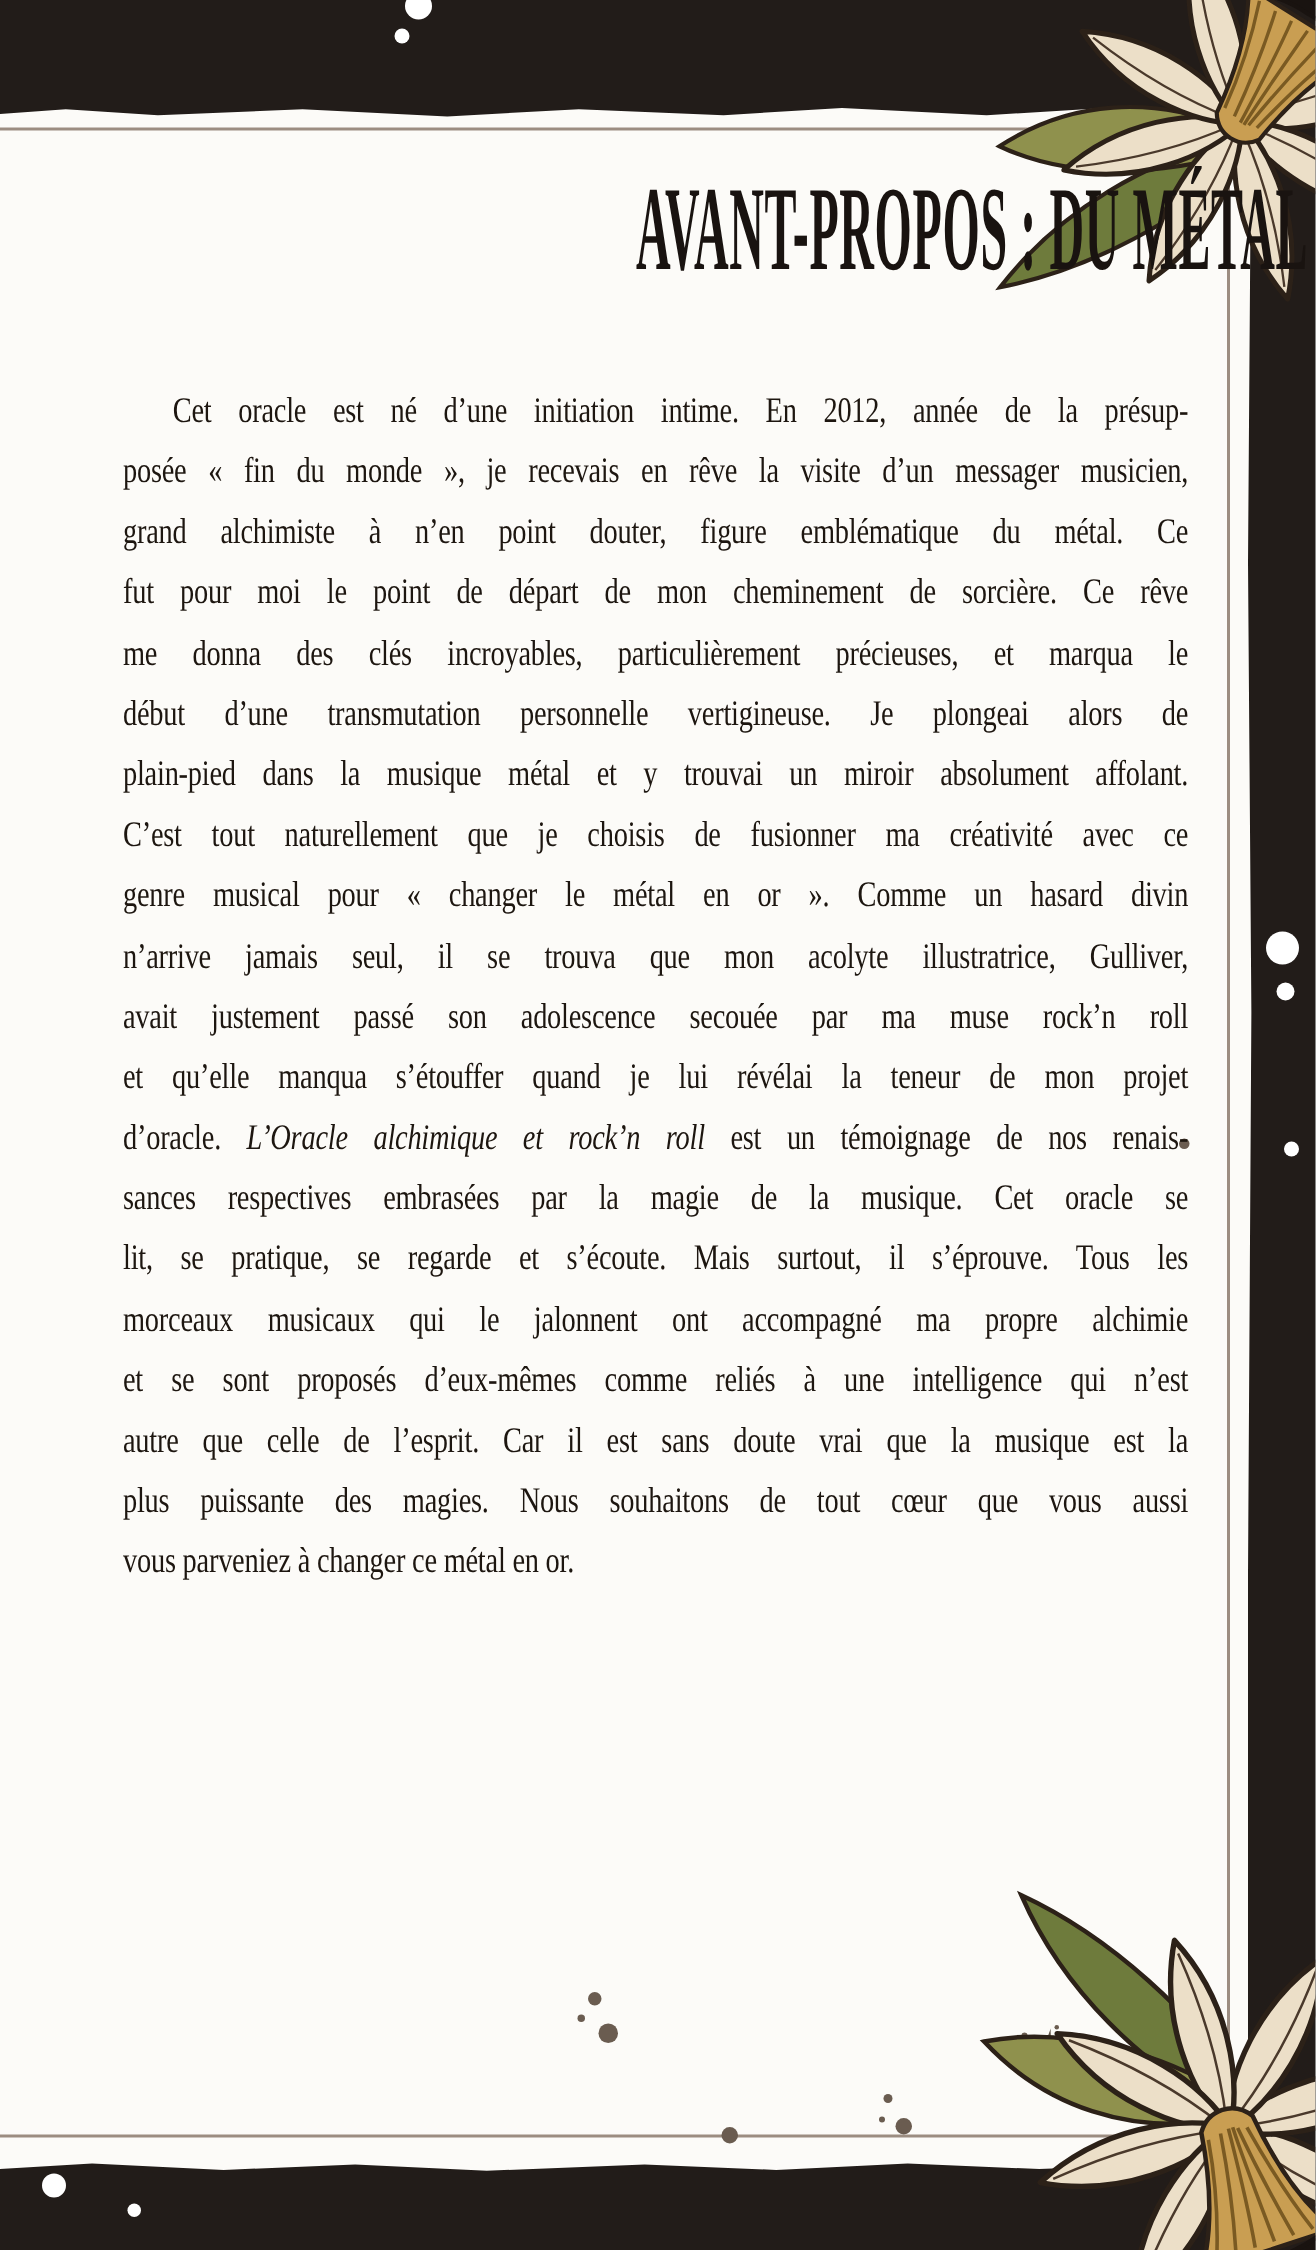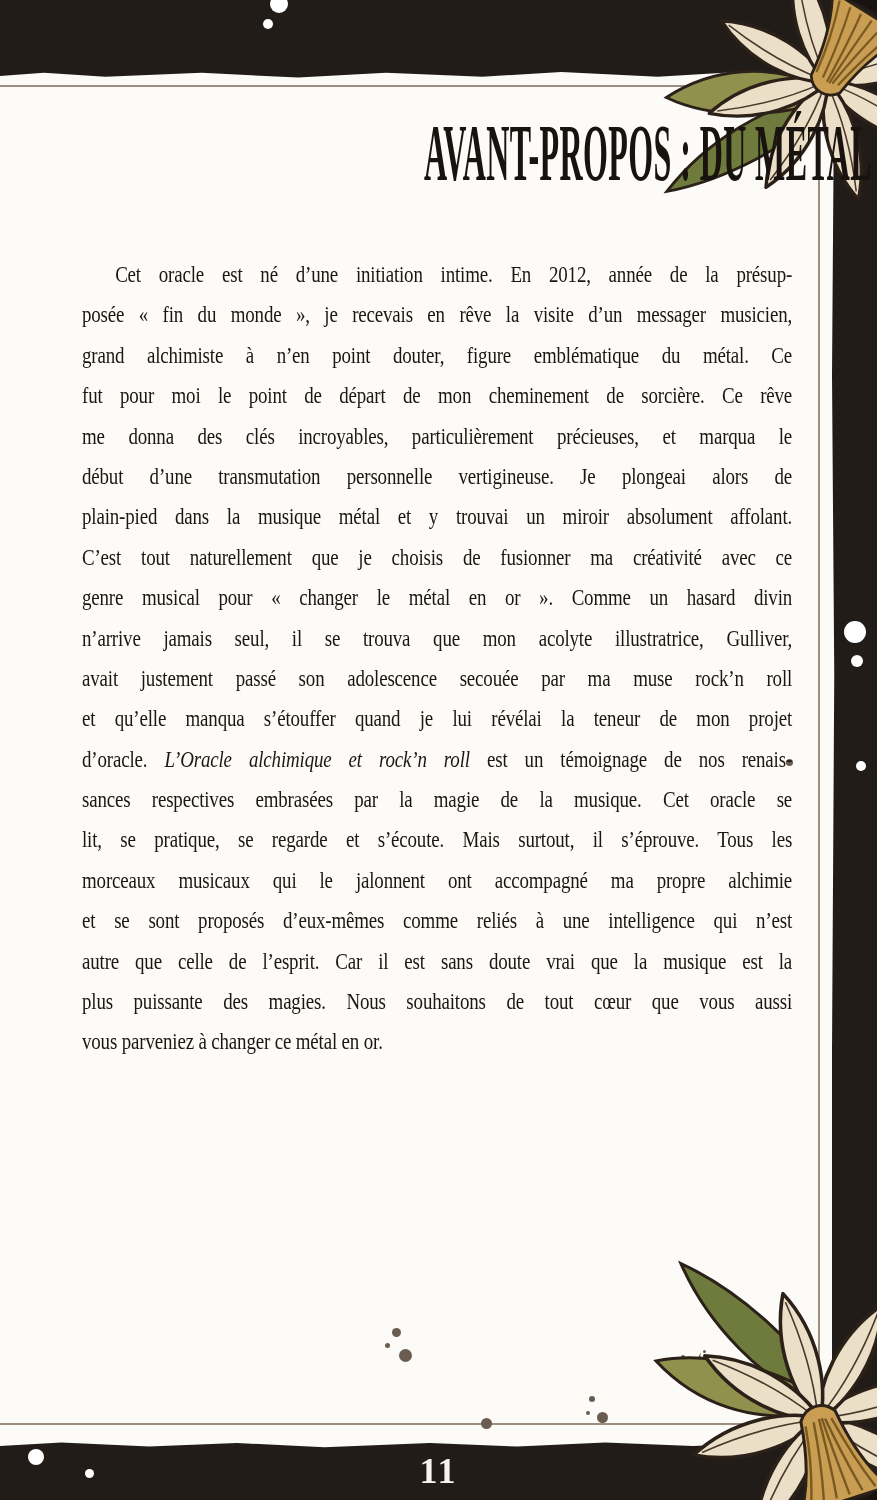--- a/index.html
+++ b/index.html
@@ -166,15 +166,14 @@
       <div class="line"><span>d’oracle. </span><span class="it">L’Oracle alchimique et rock’n roll</span><span> est un témoignage de nos renais-</span></div>
       <div class="line"><span>sances respectives embrasées par la magie de la musique. Cet oracle se</span></div>
       <div class="line"><span>lit, se pratique, se regarde et s’écoute. Mais surtout, il s’éprouve. Tous les</span></div>
       <div class="line"><span>morceaux musicaux qui le jalonnent ont accompagné ma propre alchimie</span></div>
       <div class="line"><span>et se sont proposés d’eux-mêmes comme reliés à une intelligence qui n’est</span></div>
       <div class="line"><span>autre que celle de l’esprit. Car il est sans doute vrai que la musique est la</span></div>
       <div class="line"><span>plus puissante des magies. Nous souhaitons de tout cœur que vous aussi</span></div>
       <div class="line last"><span>vous parveniez à changer ce métal en or.</span></div>
     </div>
 
-  <div class="pagenum">11</div>
 
 </div>
 
 </body></html>

